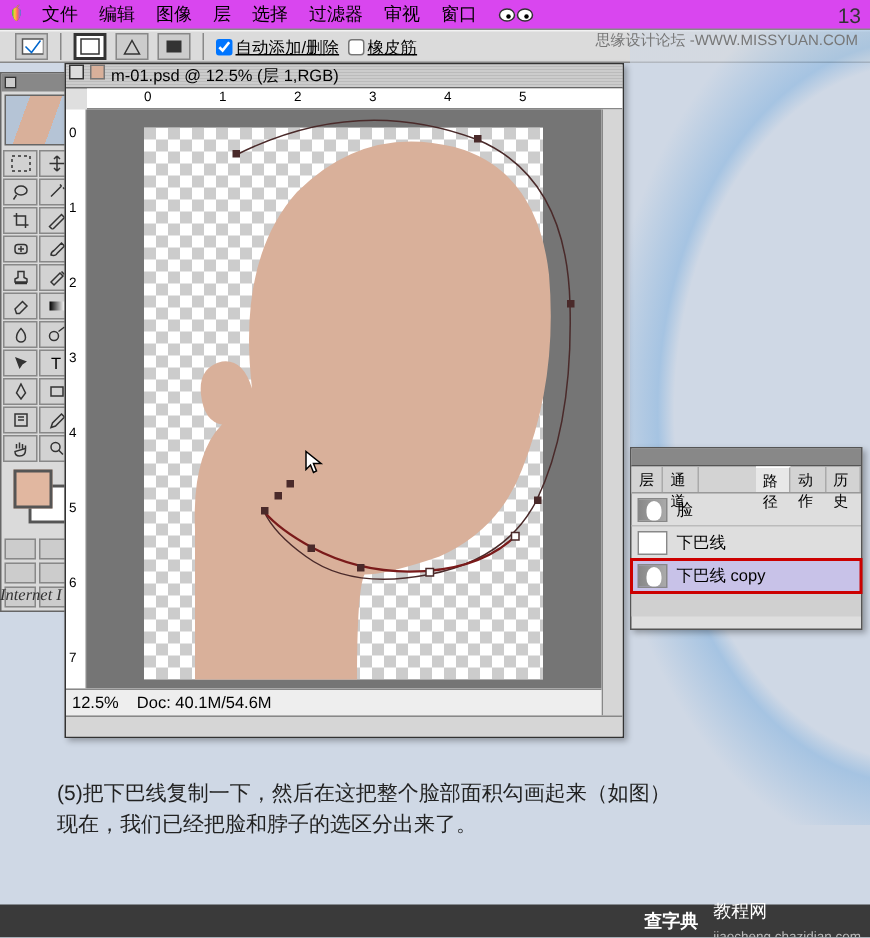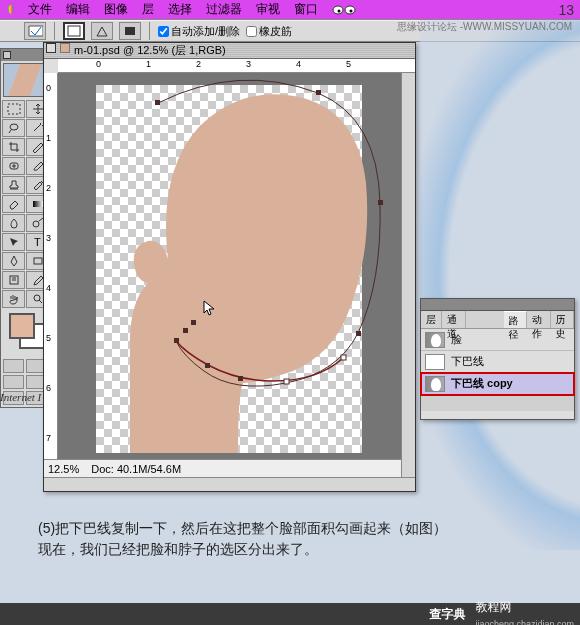--- a/index.html
+++ b/index.html
@@ -3,21 +3,21 @@
 <meta charset="utf-8">
 <style>
 * { margin: 0; padding: 0; box-sizing: border-box; font-family: "SimSun", Arial, sans-serif; }
 body { width: 580px; height: 625px; background: #cfd8e5; position: relative; overflow: hidden; font-size: 12px; }
 .bg-curve { position: absolute; right: 0; top: 0; width: 160px; height: 550px; background: radial-gradient(ellipse 280px 400px at 120% 50%, #cfd8e5 58%, #8ab6e0 62%, #cfd8e5 75%); opacity: .6; }
 .menubar { height: 20px; background: #d946ef; border-bottom: 1px solid #888; display: flex; align-items: center; padding: 0 2px; gap: 2px; position: relative; }
 .menubar .apple { width: 18px; height: 16px; display: flex; align-items: center; justify-content: center; }
 .menubar .mi { padding: 1px 6px; cursor: default; }
 .menubar .eyes { width: 28px; height: 14px; margin-left: 4px; }
 .menubar .right { position: absolute; right: 6px; top: 2px; font-size: 14px; color: #333; }
-.optbar { height: 22px; background: #dbdbdb; border-top: 1px solid #f2f2f2; border-bottom: 1px solid #888; display: flex; align-items: center; padding-left: 24px; gap: 6px; }
+.optbar { height: 22px; background: #dbdbdb; border-top: 1px solid #f2f2f2; border-bottom: 1px solid #888; display: flex; align-items: center; padding-left: 10px; gap: 6px; text-decoration: underline; }
 .optbar .ob { width: 22px; height: 18px; background: #ccc; border: 1px solid #888; display: flex; align-items: center; justify-content: center; }
 .optbar .ob.active { background: #fff; border: 2px solid #333; }
 .optbar .sep { width: 1px; height: 18px; background: #888; margin: 0 2px; }
 .optbar label { font-size: 11px; display: flex; align-items: center; gap: 2px; }
 .optbar input[type=checkbox] { width: 11px; height: 11px; }
 .watermark { position: absolute; top: 20px; right: 8px; font-size: 10px; color: #777; }
 .toolbox { position: absolute; left: 0; top: 48px; width: 50px; background: #dadada; border: 1px solid #666; }
 .toolbox .header { height: 12px; background: #888; display: flex; align-items: center; padding: 0 2px; }
 .toolbox .header .close { width: 8px; height: 8px; background: #ccc; border: 1px solid #333; }
 .toolbox .prev { height: 34px; margin: 2px; background: linear-gradient(110deg,#b5c4d6 30%,#d9b09a 30%,#d9b09a 70%,#b5c4d6 70%); border: 1px solid #666; }
@@ -43,21 +43,21 @@
 .scrollH { position: absolute; left: 0; right: 0; bottom: 0; height: 14px; background: #d6d6d6; border-top: 1px solid #888; }
 .scrollV { position: absolute; right: 0; top: 30px; bottom: 14px; width: 14px; background: #d6d6d6; border-left: 1px solid #888; }
 .statbar { position: absolute; left: 0; right: 14px; bottom: 14px; height: 18px; background: #eee; border-top: 1px solid #888; display: flex; align-items: center; padding: 0 4px; gap: 12px; font-size: 11px; }
 .panel { position: absolute; left: 420px; top: 298px; width: 155px; height: 122px; background: #dedede; border: 1px solid #555; box-shadow: 2px 2px 4px rgba(0,0,0,.3); }
 .panel .pthdr { height: 12px; background: #888; border-bottom: 1px solid #555; }
 .panel .tabs { height: 18px; background: #d3d3d3; border-bottom: 1px solid #999; display: flex; font-size: 10px; }
 .panel .tabs .tab { padding: 2px 5px; border-right: 1px solid #aaa; }
 .panel .tabs .tab.active { background: #e8e8e8; border-top: 1px solid #fff; margin-left: 38px; }
 .panel .items { }
 .panel .item { height: 22px; display: flex; align-items: center; border-bottom: 1px solid #bbb; padding: 0 4px; gap: 6px; font-size: 11px; }
-.panel .item.selected { background: #c8c2e8; outline: 2px solid #cc0000; outline-offset: -1px; font-weight: bold; }
+.panel .item.selected { background: #c8c2e8; outline: 2px solid #cc0000; outline-offset: -1px; }
 .panel .thumb { width: 20px; height: 16px; background: #fff; border: 1px solid #888; display: flex; }
 .panel .thumb.g { background: linear-gradient(90deg,#888,#aaa); position: relative; }
 .panel .thumb.g::after { content: ""; position: absolute; left: 5px; top: 1px; width: 10px; height: 13px; background: #fff; border-radius: 50% 50% 40% 40%; }
 .panel .ftr { height: 16px; background: #d0d0d0; border-top: 1px solid #999; }
 .caption { position: absolute; left: 38px; top: 518px; width: 520px; font-size: 14px; color: #222; line-height: 1.5; }
 .footer { position: absolute; left: 0; right: 0; bottom: 0; height: 22px; background: #3a3a3a; display: flex; align-items: center; justify-content: flex-end; padding-right: 6px; gap: 10px; color: #fff; font-size: 12px; }
 .footer .logo { font-weight: bold; }
 .footer .sub { font-size: 9px; color: #bbb; }
 .cursor-arrow { position: absolute; left: 203px; top: 300px; pointer-events: none; }
 </style>

